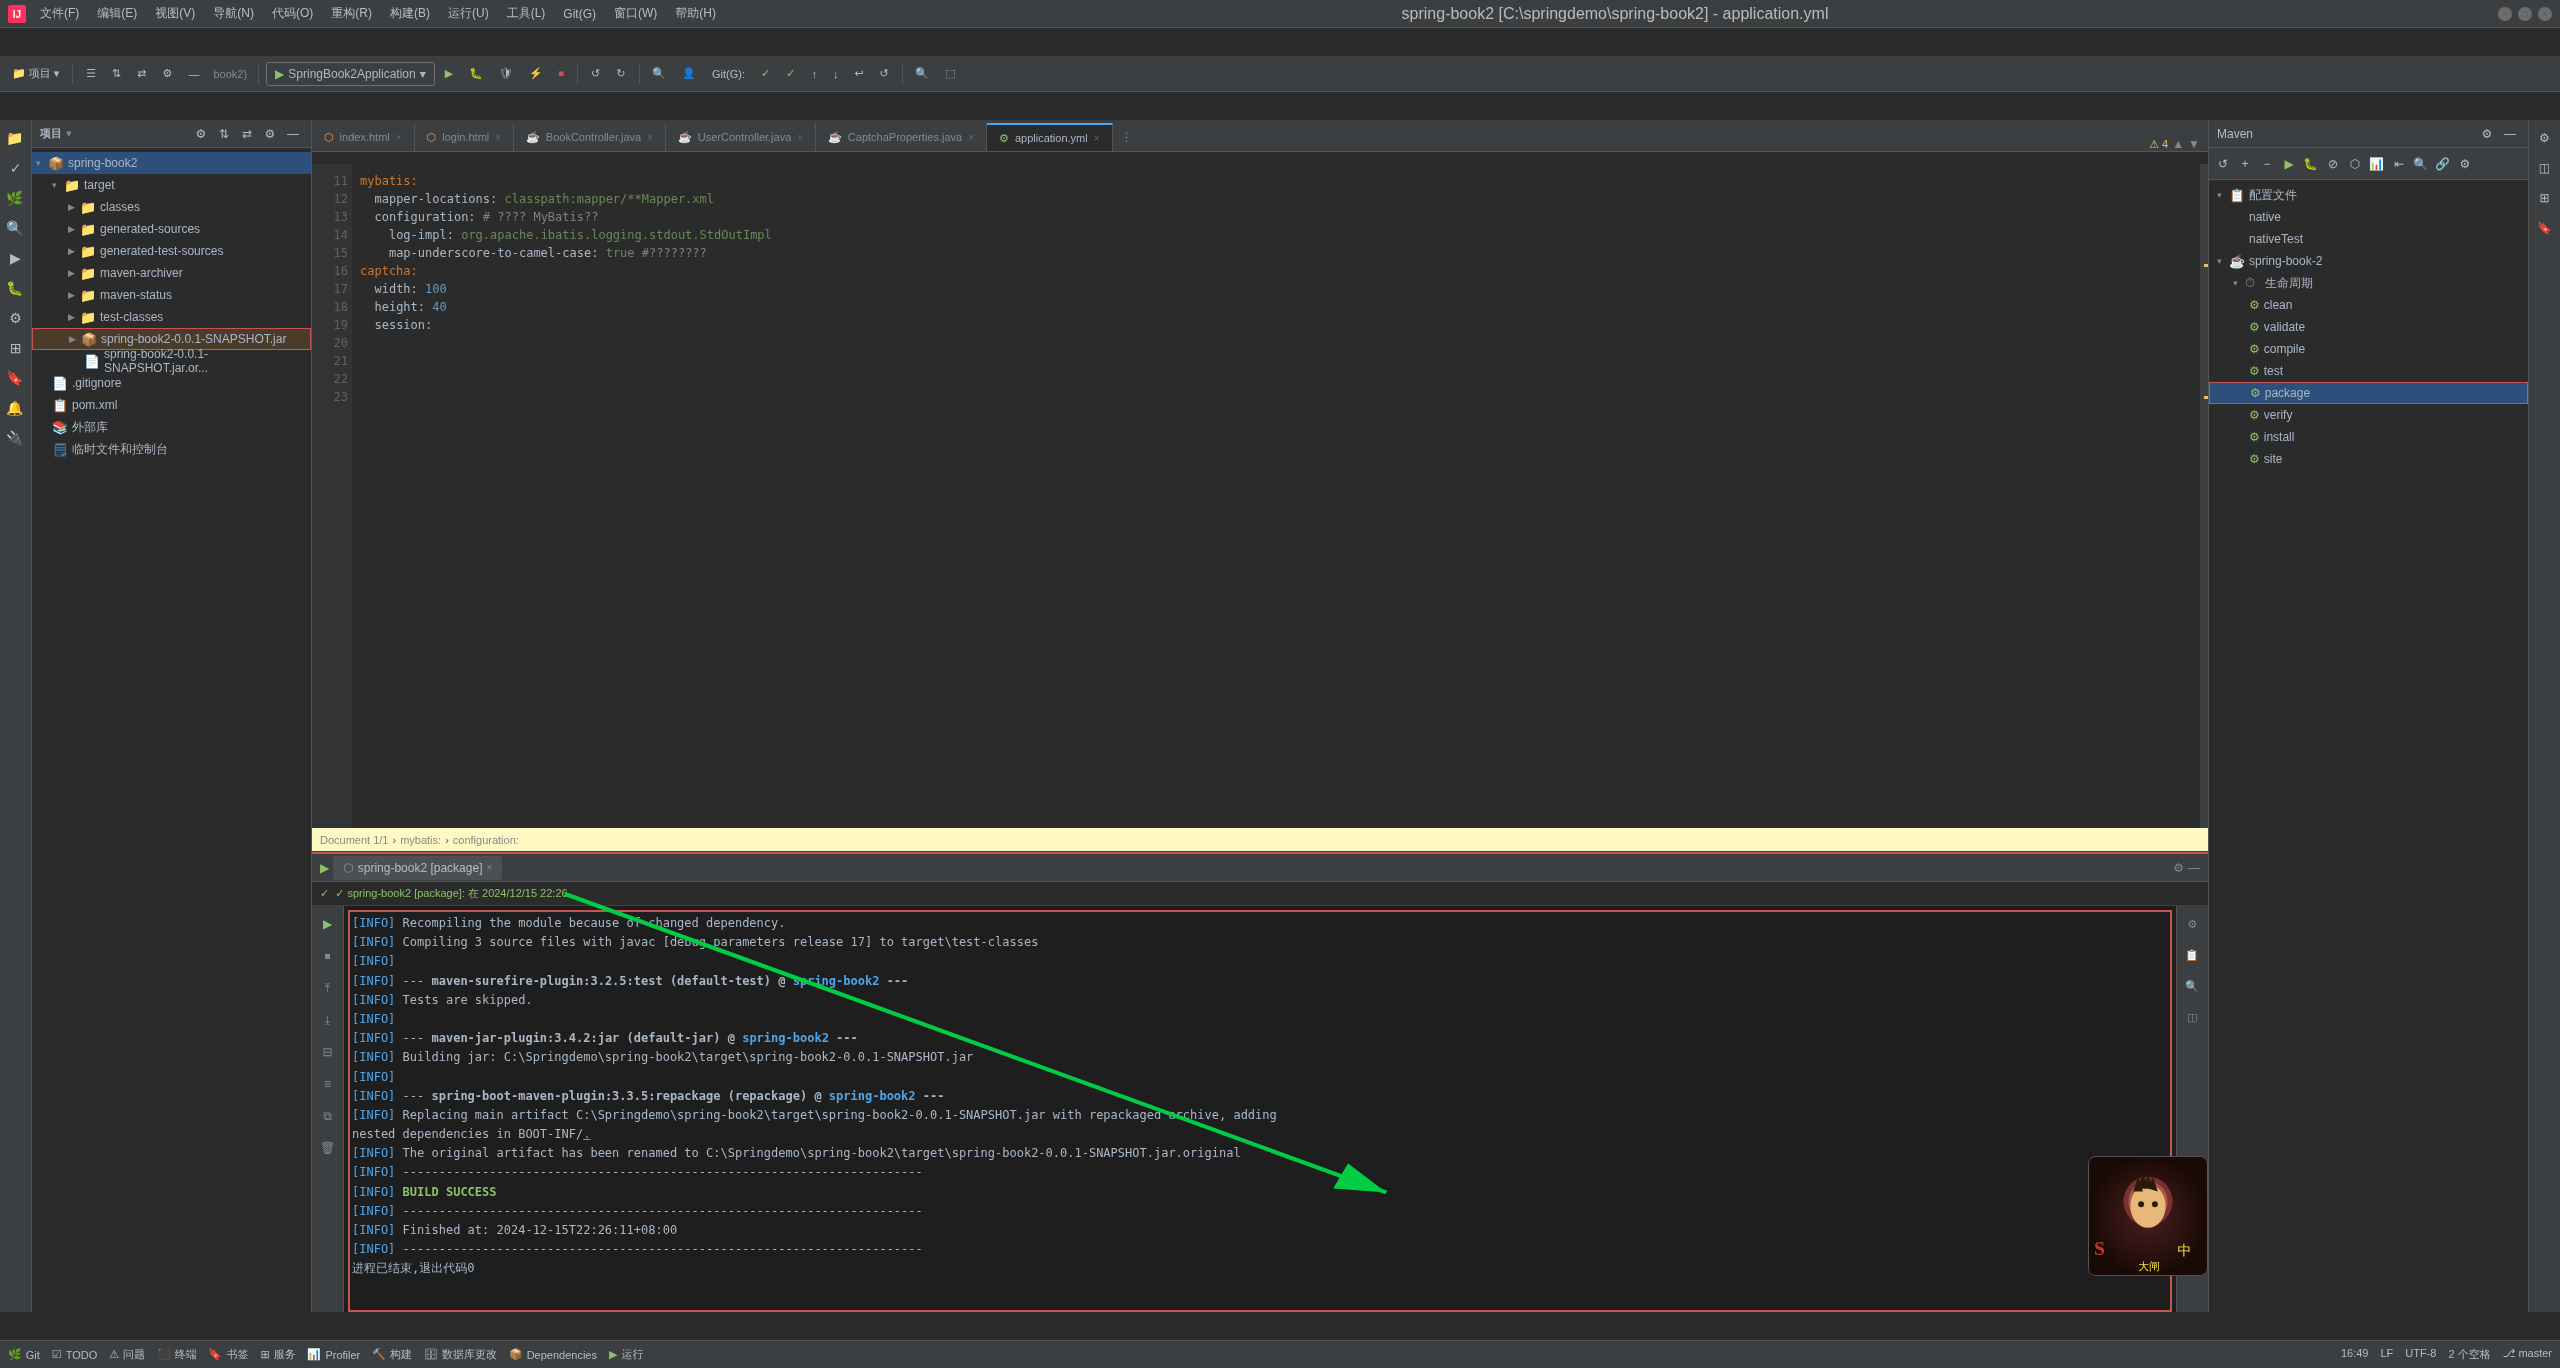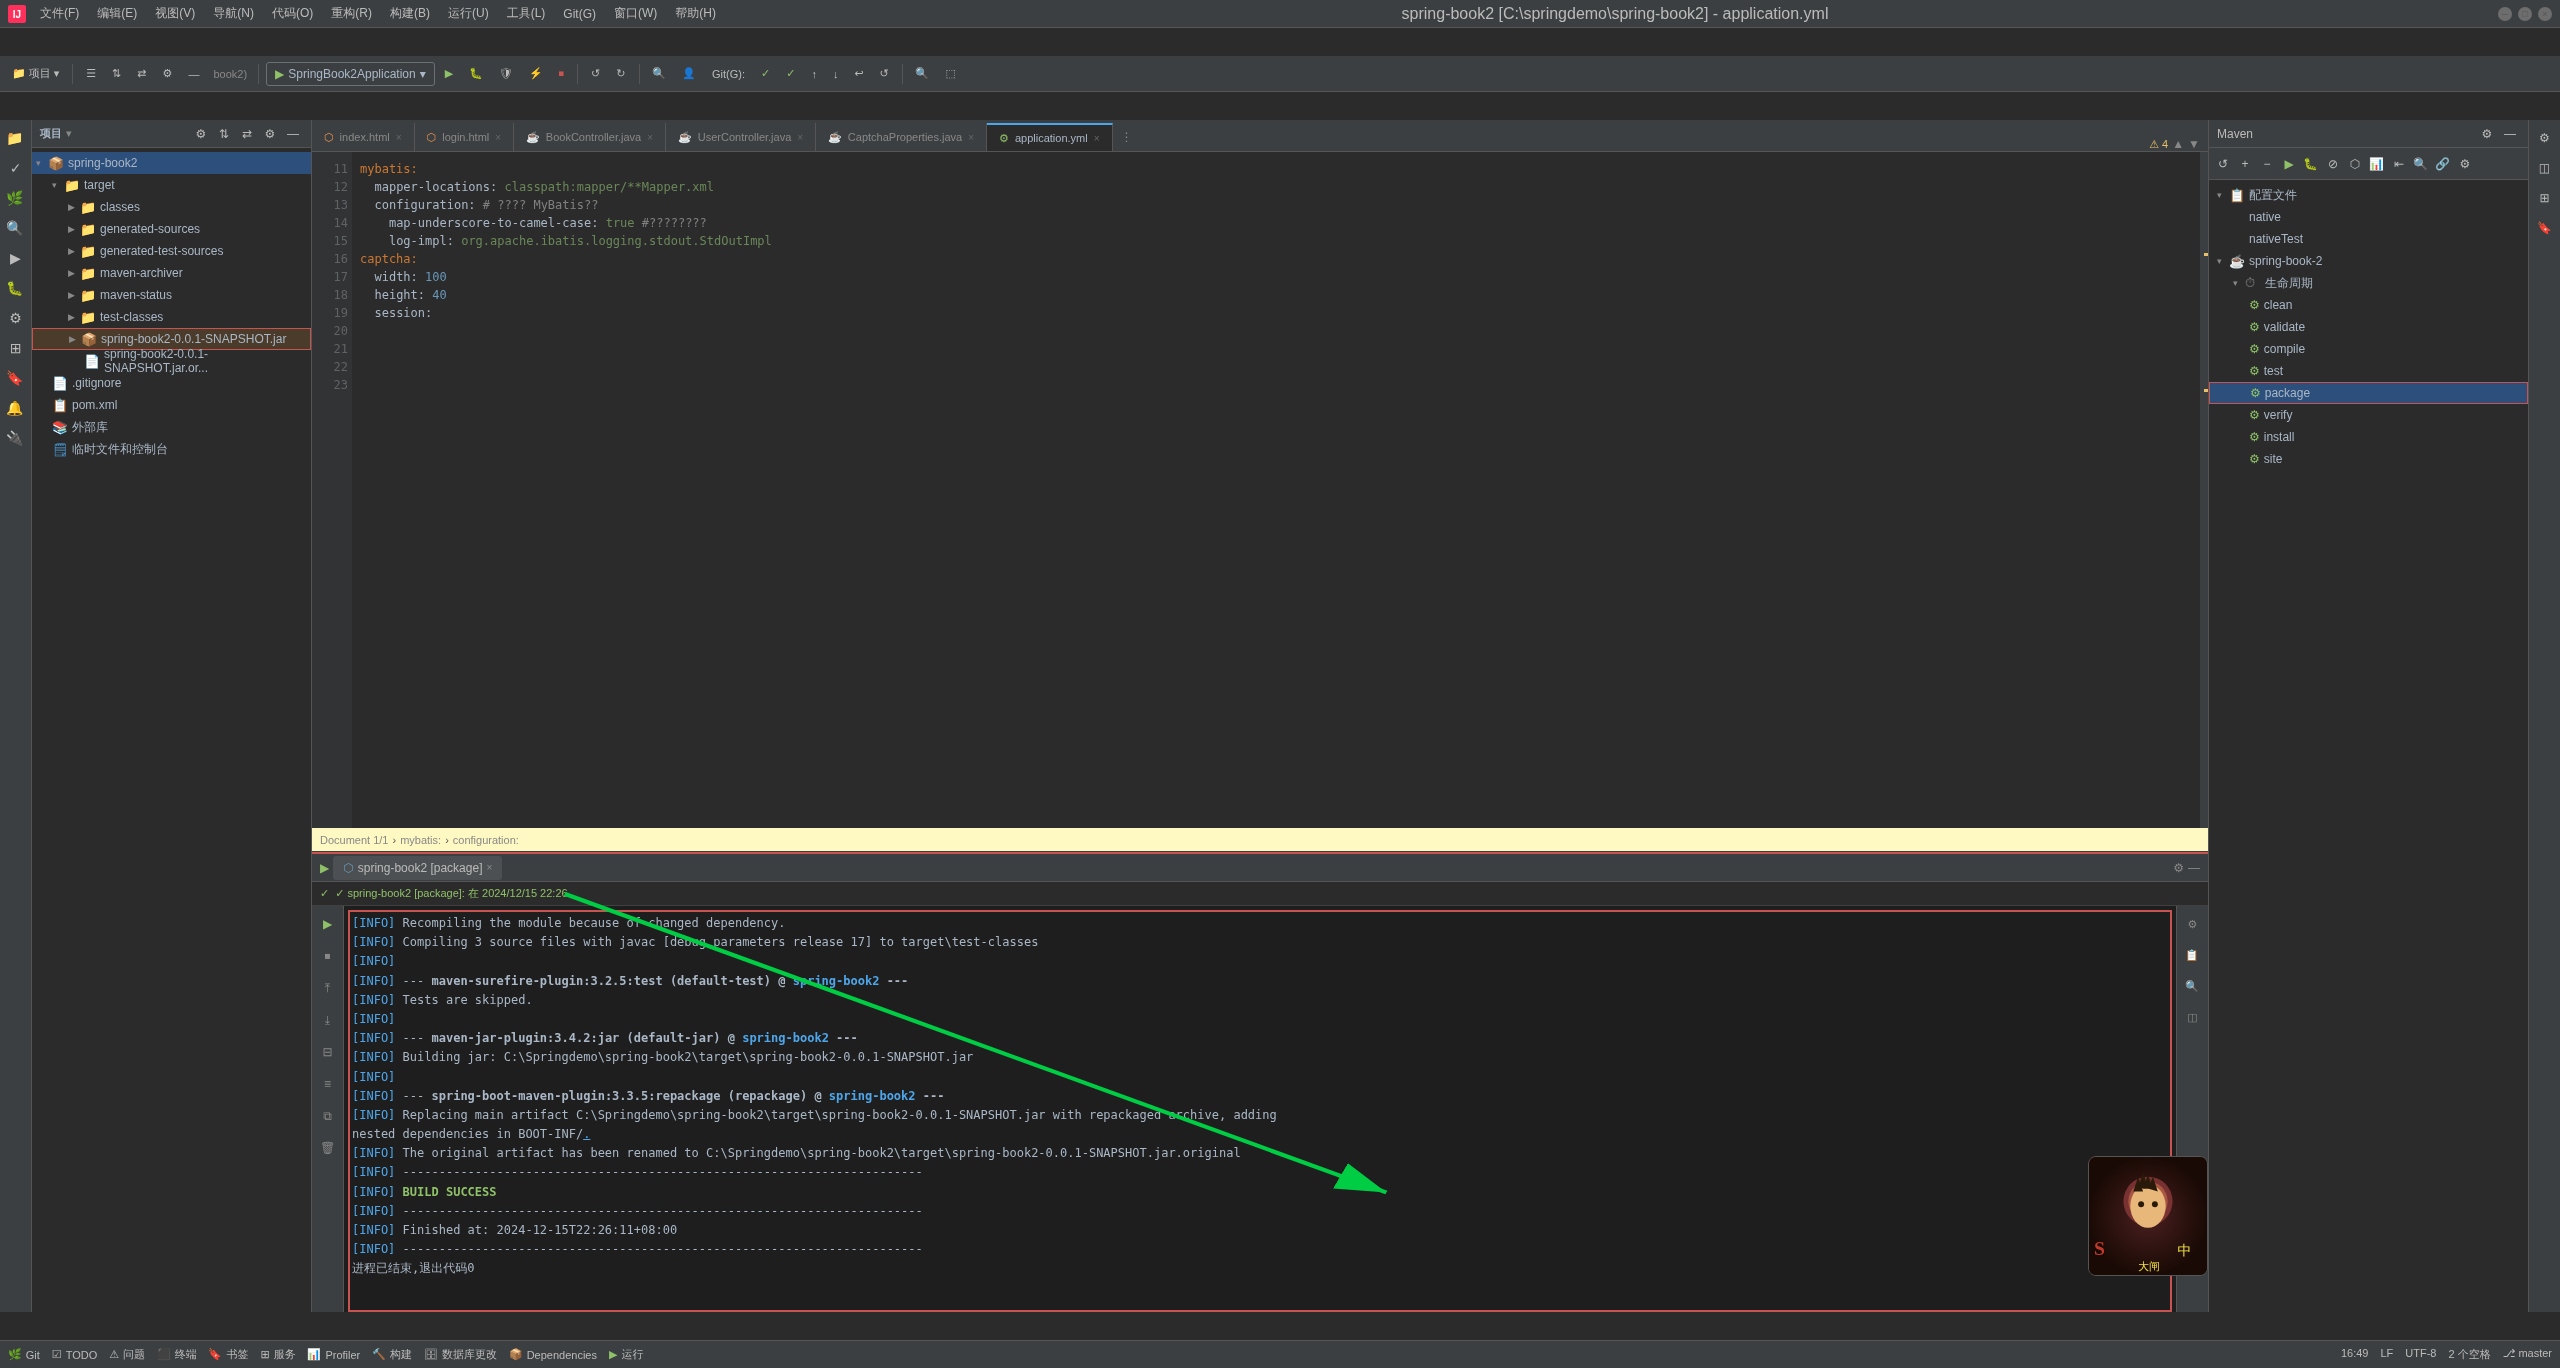--- a/index.html
+++ b/index.html
@@ -255,20 +255,21 @@
       cursor: pointer;
       color: #888;
     }
 
     
     .editor-content {
       flex: 1;
       display: flex;
       overflow: hidden;
       background: #2b2b2b;
+      margin-top: 12px;
     }
     .line-numbers {
       width: 40px;
       background: #313335;
       color: #606366;
       font-family: 'Consolas', monospace;
       font-size: 12px;
       padding: 8px 4px;
       text-align: right;
       flex-shrink: 0;
@@ -799,22 +800,22 @@
             <div>19</div>
             <div>20</div>
             <div>21</div>
             <div>22</div>
             <div>23</div>
           </div>
           <div class="code-area">
             <div class="code-line"><span class="yaml-section">mybatis:</span></div>
             <div class="code-line">  <span class="yaml-key">mapper-locations: </span><span class="yaml-val">classpath:mapper/**Mapper.xml</span></div>
             <div class="code-line">  <span class="yaml-key">configuration: </span><span class="yaml-comment"># ???? MyBatis??</span></div>
+            <div class="code-line">    <span class="yaml-key">log-impl: </span><span class="yaml-val">org.apache.ibatis.logging.stdout.StdOutImpl</span></div>
             <div class="code-line">    <span class="yaml-key">map-underscore-to-camel-case: </span><span class="yaml-val">true </span><span class="yaml-comment">#????????</span></div>
-            <div class="code-line">    <span class="yaml-key">log-impl: </span><span class="yaml-val">org.apache.ibatis.logging.stdout.StdOutImpl</span></div>
             <div class="code-line"></div>
             <div class="code-line"></div>
             <div class="code-line"></div>
             <div class="code-line"><span class="yaml-section">captcha:</span></div>
             <div class="code-line">  <span class="yaml-key">width: </span><span class="num">100</span></div>
             <div class="code-line">  <span class="yaml-key">height: </span><span class="num">40</span></div>
             <div class="code-line">  <span class="yaml-key">session:</span></div>
           </div>
 
           <div style="width:8px;background:#3c3f41;position:relative;">

